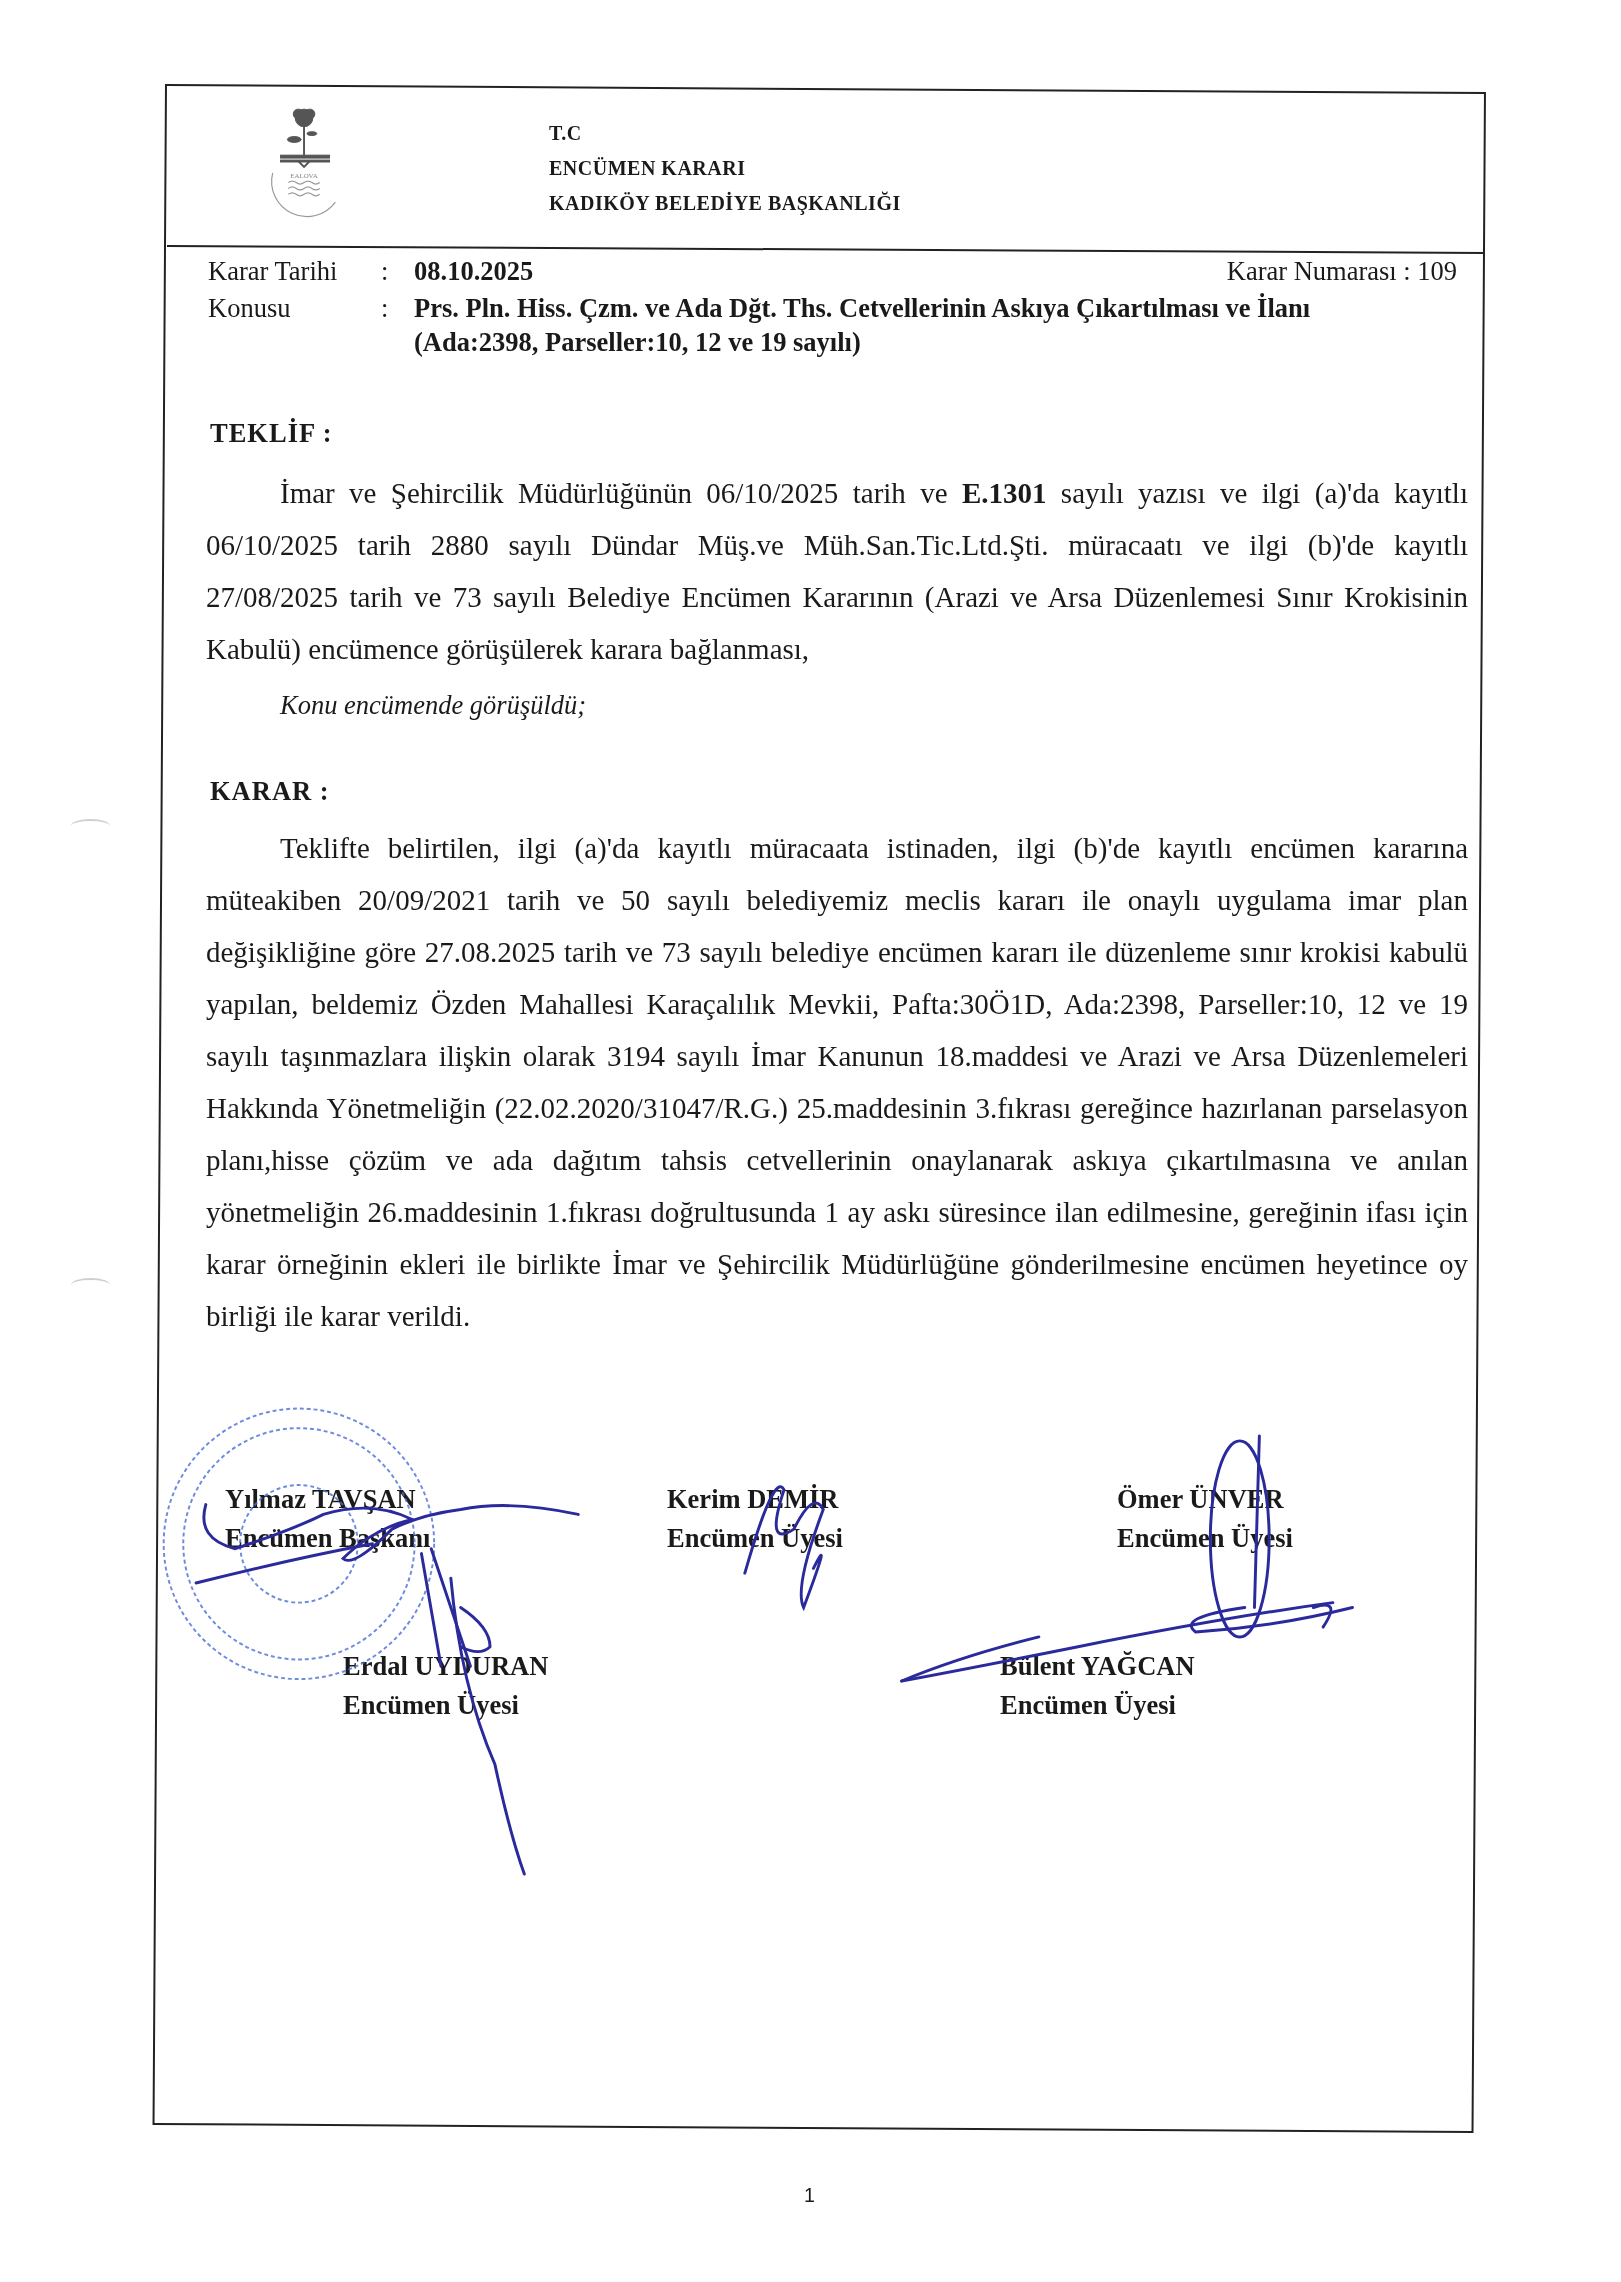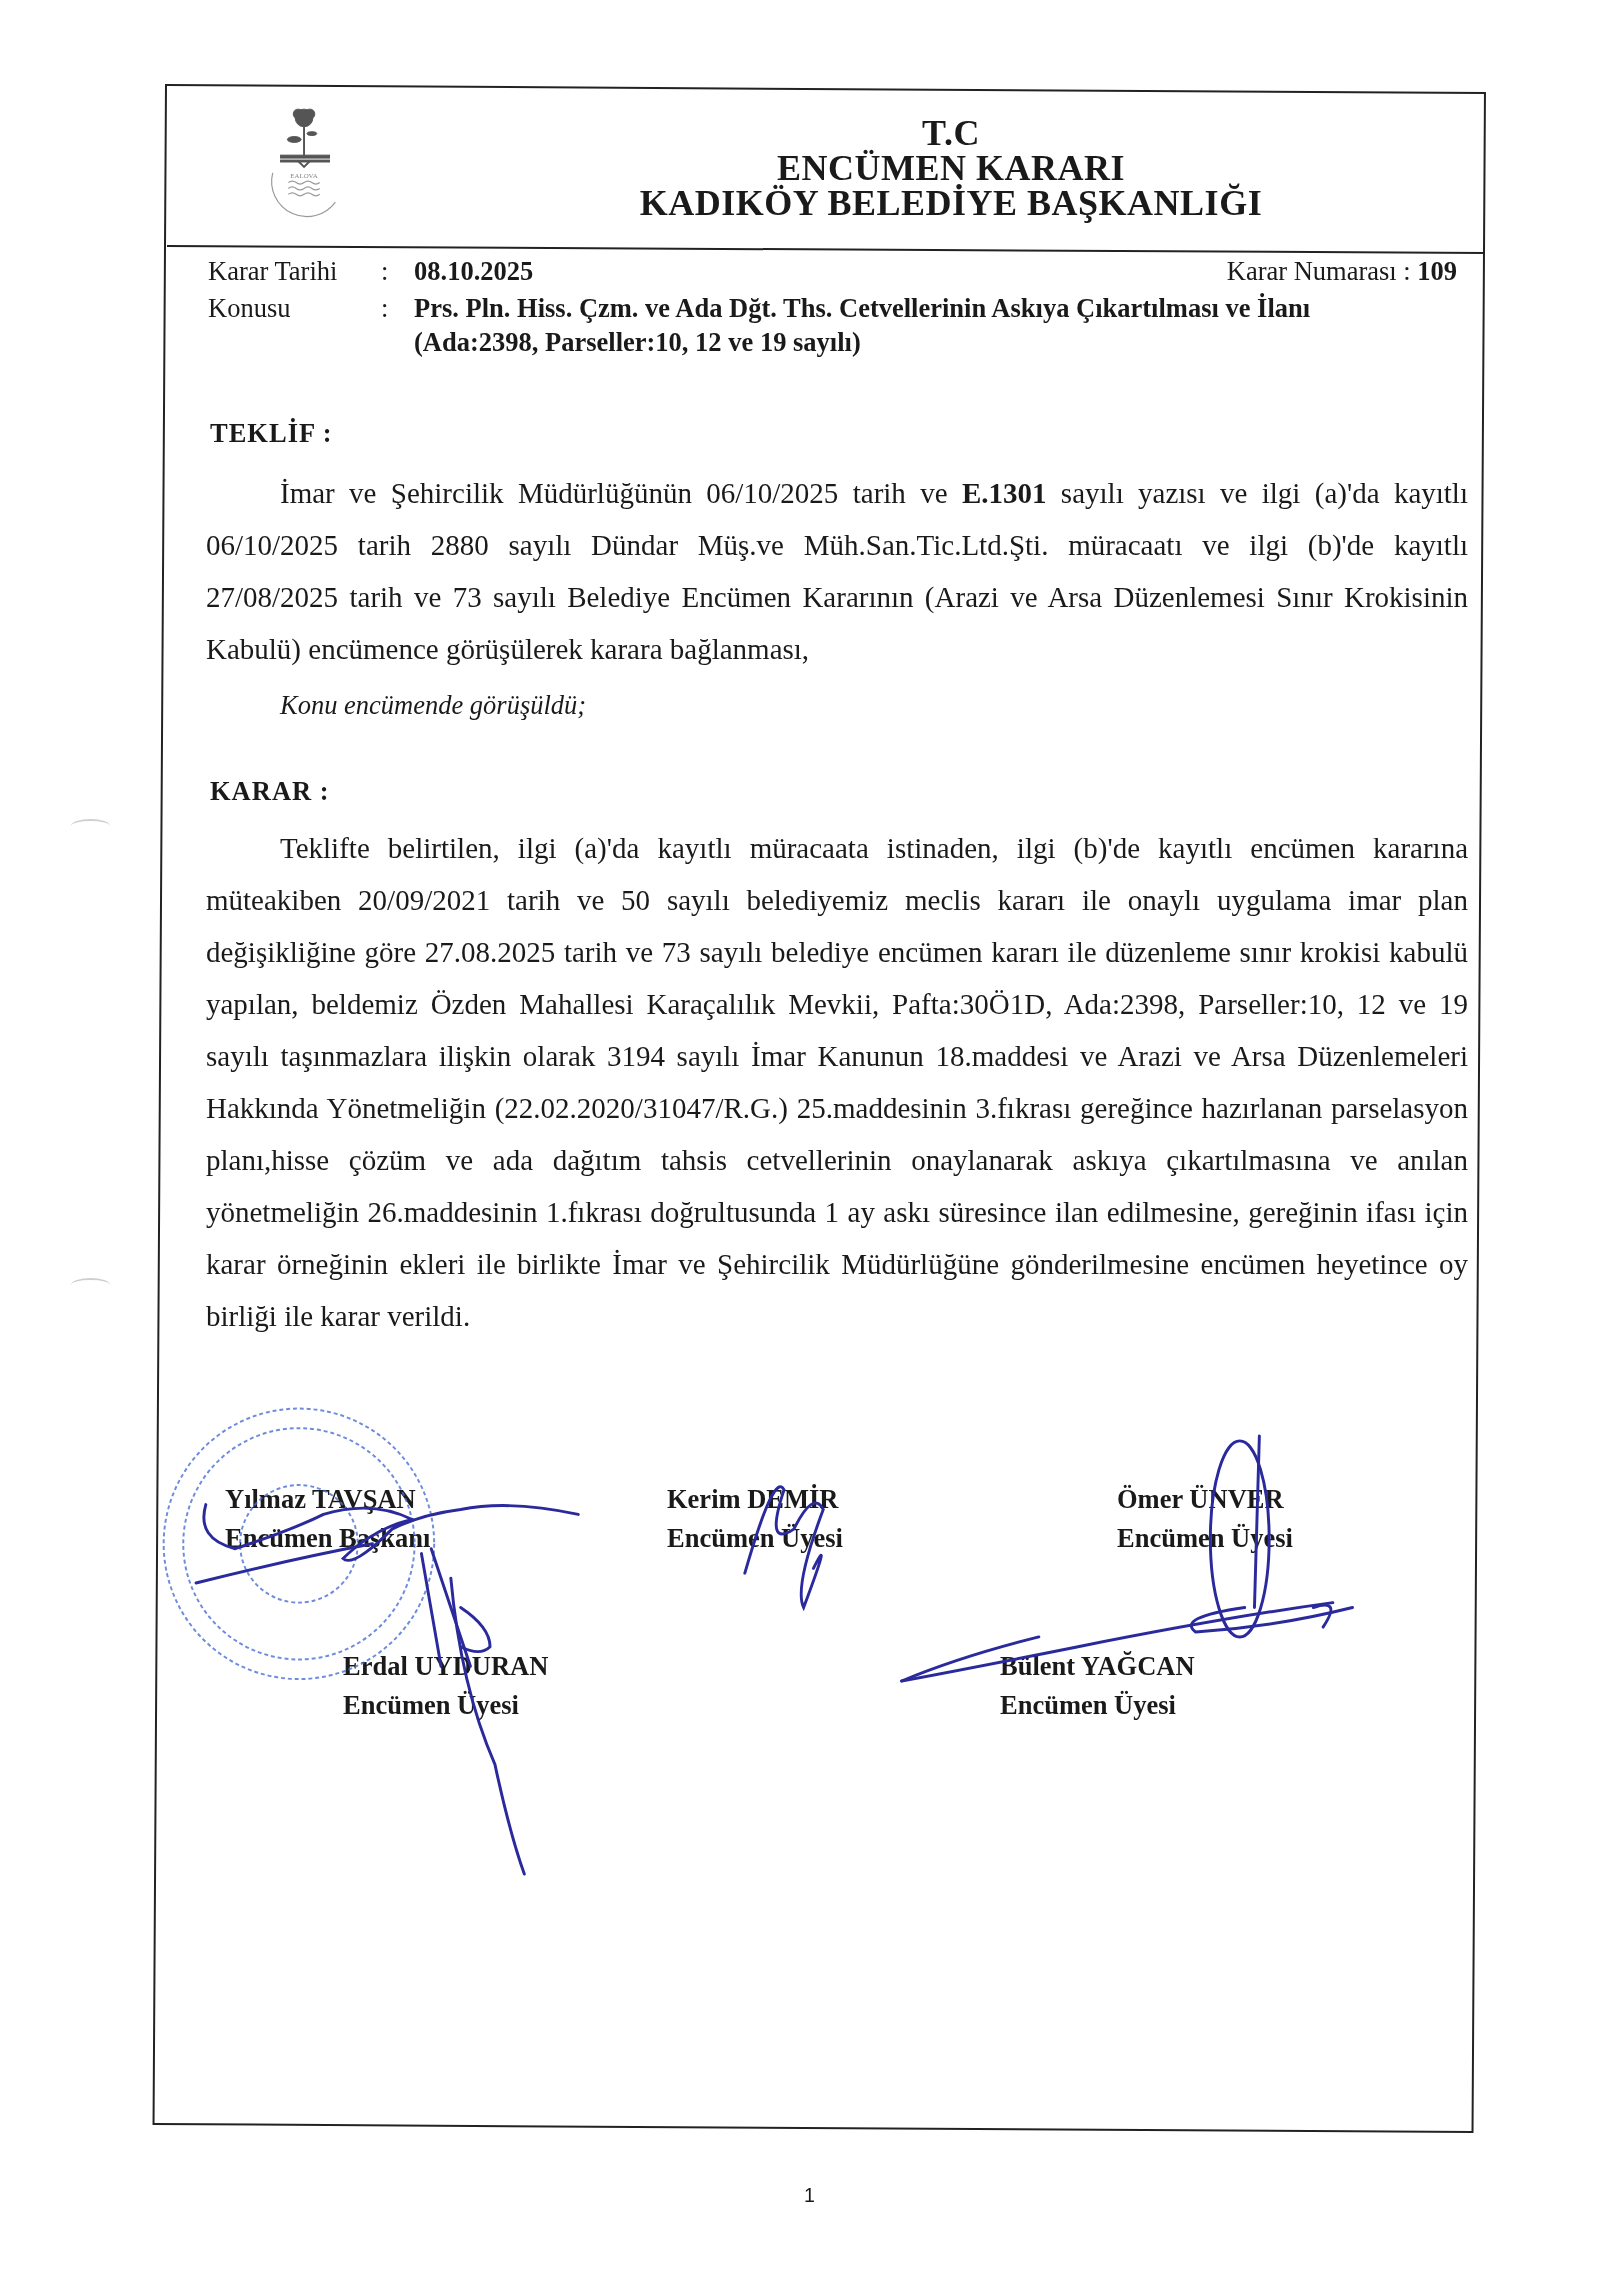--- a/index.html
+++ b/index.html
@@ -31,23 +31,23 @@
       left: 259px;
       top: 104px;
       width: 94px;
       height: 116px;
     }
     .header-titles {
       position: absolute;
       left: 549px;
       top: 116px;
       width: 804px;
-      text-align: center;
-      font-weight: bold;
-      font-size: 36px;
+      text-align: left;
+      font-weight: bold;
+      font-size: 20px;
       letter-spacing: 0.5px;
       line-height: 35px;
     }
     .header-titles div { white-space: nowrap; }
     .header-rule {
       position: absolute;
       left: 167px;
       top: 245px;
       width: 1318px;
       height: 0;
@@ -79,21 +79,21 @@
     }
     .meta-value {
       position: absolute;
       left: 206px;
       font-weight: bold;
     }
     .meta-right {
       position: absolute;
       right: 5.9px;
     }
-    .meta-right b { font-weight: bold; }
+    .meta-right b { font-weight: normal; }
     .subject-line2 {
       position: absolute;
       left: 206px;
       top: 74px;
       font-weight: bold;
       white-space: nowrap;
     }
     .section-heading {
       position: absolute;
       left: 210px;

